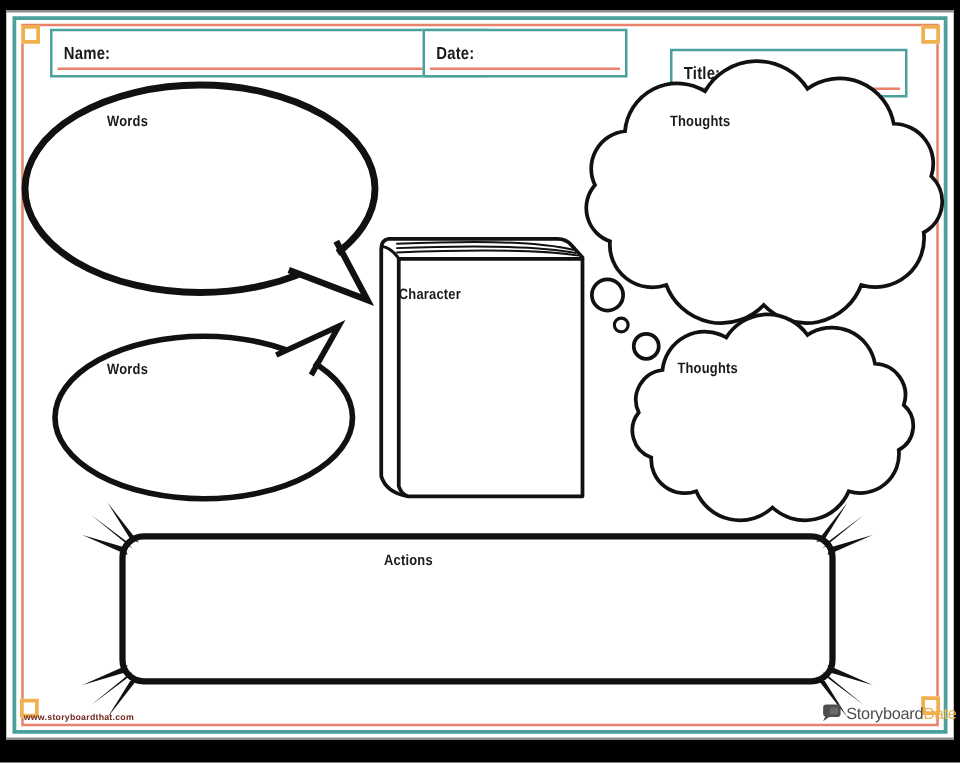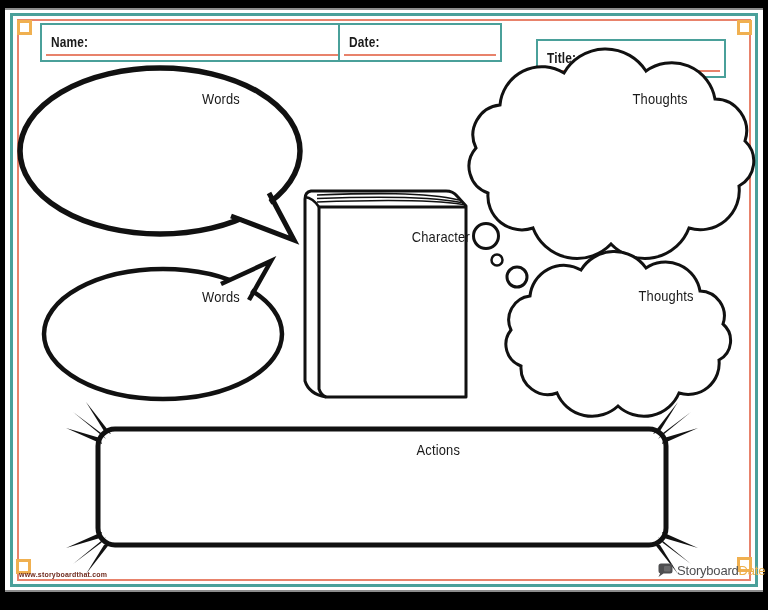--- a/index.html
+++ b/index.html
@@ -30,21 +30,21 @@
   }
   .hdr-label{
     position:absolute;left:9px;top:9px;font-weight:bold;font-size:14px;
     transform:scaleX(.85);transform-origin:left center;letter-spacing:.2px;white-space:nowrap;
   }
   .hdr-line{
     position:absolute;left:4px;right:4px;bottom:4px;height:0;
     border-top:2px solid #e8826b;
   }
   .shape-label{
-    position:absolute;width:160px;text-align:right;font-weight:normal;font-size:15px;
+    position:absolute;width:160px;text-align:left;font-weight:bold;font-size:12px;
     white-space:nowrap;
   }
   .shape-label > span{display:inline-block;transform:scaleX(.86);transform-origin:center;letter-spacing:.2px;}
   svg.canvas{position:absolute;left:0;top:0;}
   .footer-url{
     left:19px;top:571px;font-size:7px;font-weight:bold;color:#6e2a1e;letter-spacing:.2px;
   }
   .brand{
     left:657px;top:561px;height:18px;display:flex;align-items:center;gap:3px;
     font-size:13px;letter-spacing:-.2px;

